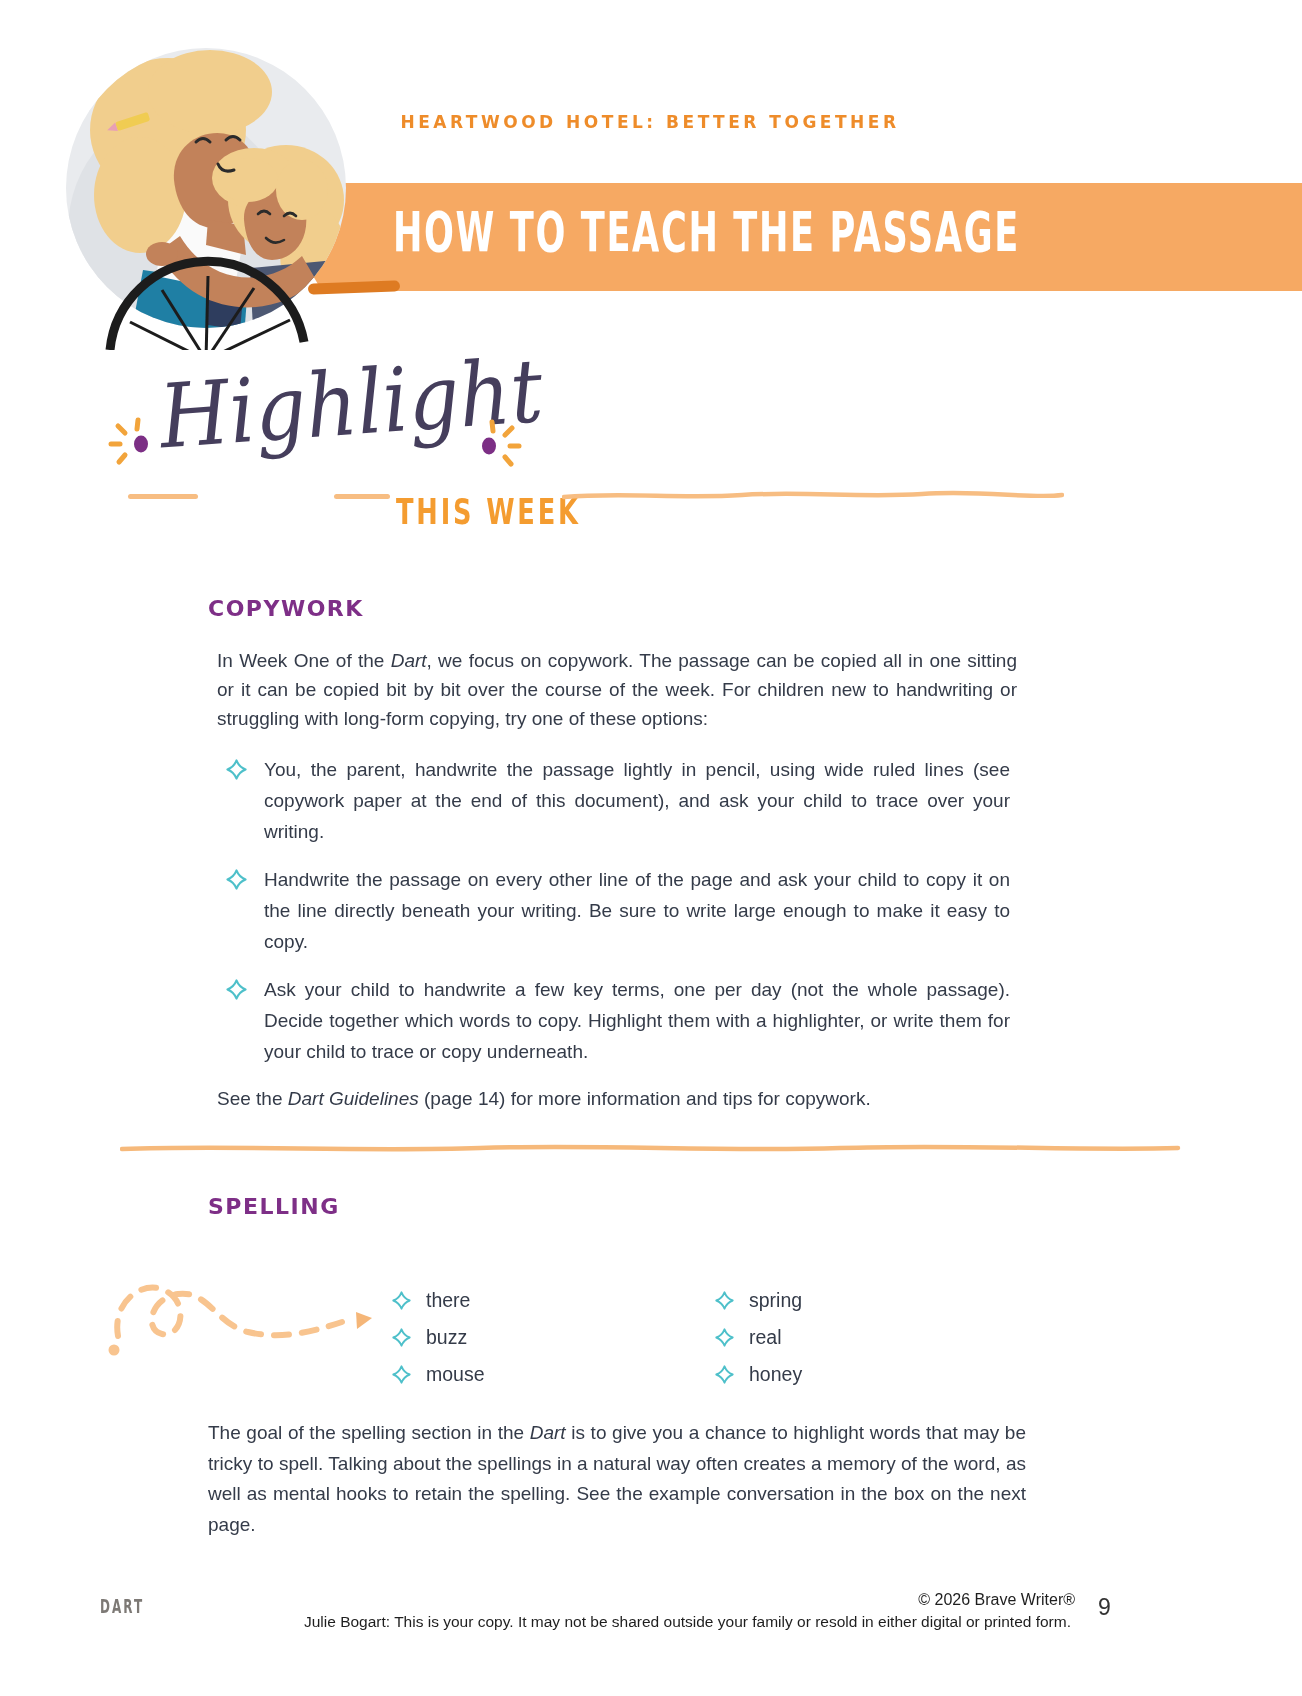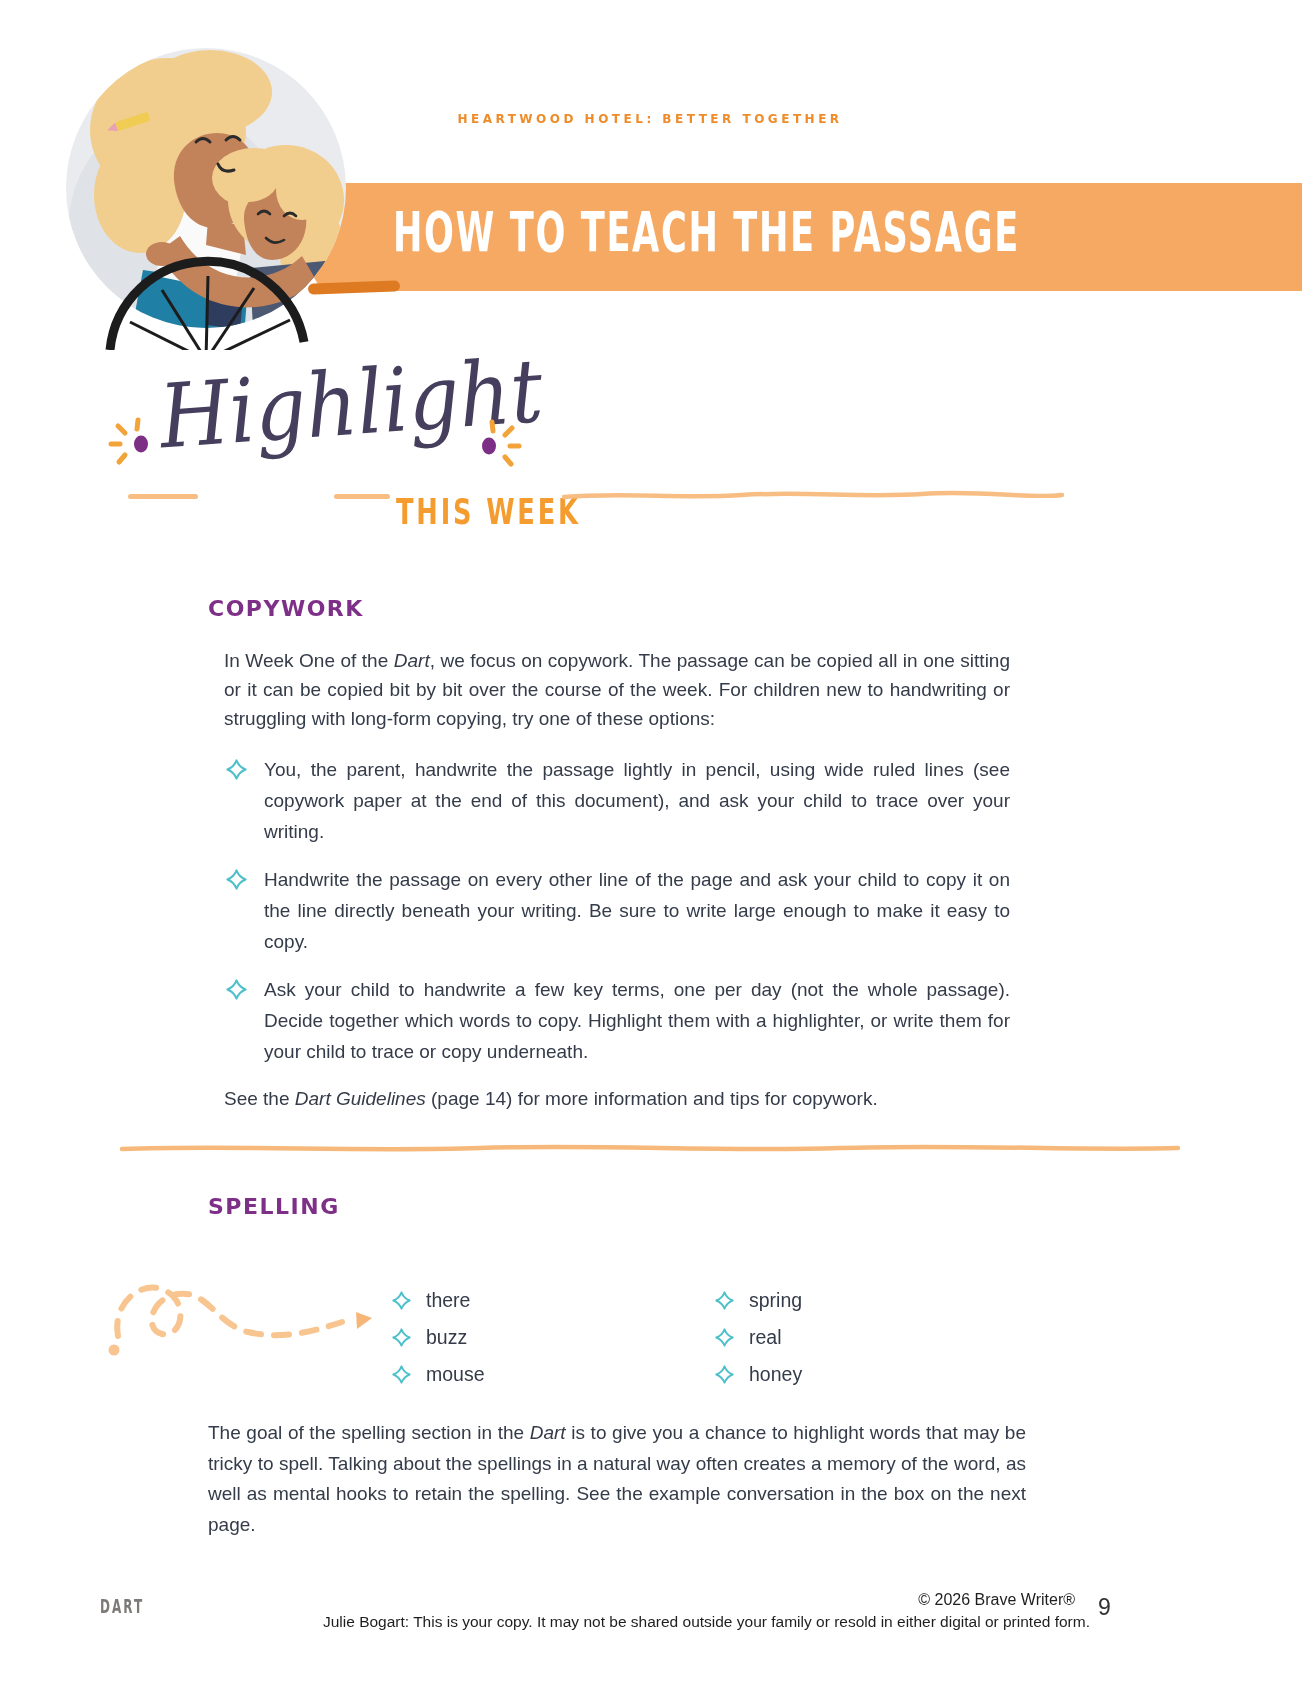--- a/index.html
+++ b/index.html
@@ -5,21 +5,21 @@
 <style>
   html,body { margin:0; padding:0; background:#ffffff; }
   .page {
     position:relative; width:1302px; height:1696px; background:#ffffff;
     font-family:"Liberation Sans", sans-serif; overflow:hidden;
   }
 
   
   .series-title {
     position:absolute; left:330px; top:112px; width:640px; text-align:center;
-    font-family:"DejaVu Sans", sans-serif; font-weight:bold; font-size:12px;
+    font-family:"DejaVu Sans", sans-serif; font-weight:bold; font-size:17px;
     letter-spacing:3.5px; color:#EE8C2A; white-space:nowrap;
   }
   .banner {
     position:absolute; left:300px; top:183px; right:0; height:108px;
     background:#F6A963;
     clip-path: polygon(0 10%, 1.2% 0, 100% 0, 100% 100%, 2.2% 100%, 0.4% 72%);
   }
   .banner-title {
     position:absolute; left:315px; top:206px; width:780px; text-align:center;
     color:#ffffff; font-family:"DejaVu Sans", sans-serif; font-weight:bold;
@@ -53,21 +53,21 @@
   .hline.l2 { left:334px; top:494px; width:56px; }
   .wavy-long { position:absolute; left:562px; top:489px; }
 
   
   .content { position:absolute; left:208px; top:598px; width:818px; color:#343B49; font-size:19px; }
   .sec-heading {
     margin:0; font-family:"DejaVu Sans", sans-serif; font-weight:bold;
     font-size:22px; letter-spacing:1.5px; color:#7E2F87; line-height:22px;
   }
   .content .sec-heading { margin-bottom:26px; }
-  .para { margin:16px; line-height:29px; text-align:justify; }
+  .para { margin:9px; line-height:29px; text-align:justify; }
   .intro { margin-bottom:21px; }
   .bullets { list-style:none; margin:16px; padding:0; }
   .bullets li { display:flex; margin-bottom:17px; }
   .bullets .dia { flex:0 0 auto; margin:5px 17px 0 2px; }
   .bullets .btext { flex:1; line-height:31px; text-align:justify; }
   .outro { margin-top:10px; }
   .it { font-style:italic; }
 
   .divider { position:absolute; left:120px; top:1141px; }
 
@@ -83,21 +83,21 @@
   .closing { position:absolute; left:208px; top:1399px; width:818px; color:#343B49;
              font-size:19px; line-height:30.5px; text-align:justify; }
 
   
   .dart-logo {
     position:absolute; left:100px; top:1594px;
     font-family:"DejaVu Sans", sans-serif; font-weight:bold; font-size:15px;
     letter-spacing:2.5px; color:#7D7975; transform:scale(0.8,1.35); transform-origin:left top;
   }
   .copyright { position:absolute; right:227px; top:1591px; font-size:16px; color:#1E1E1E; white-space:nowrap; }
-  .notice    { position:absolute; right:212px; top:1613px; font-size:15.5px; color:#1E1E1E; white-space:nowrap;text-align:right; }
+  .notice    { position:absolute; right:231px; top:1613px; font-size:15.5px; color:#1E1E1E; white-space:nowrap;text-align:right; }
   .page-num  { position:absolute; left:1098px; top:1594px; font-size:23px; color:#333333; }
 </style>
 </head>
 <body>
 
 <div class="page">
 
   <div class="series-title">HEARTWOOD HOTEL: BETTER TOGETHER</div>
   <div class="banner"></div>
   <div class="banner-smudge"></div>

